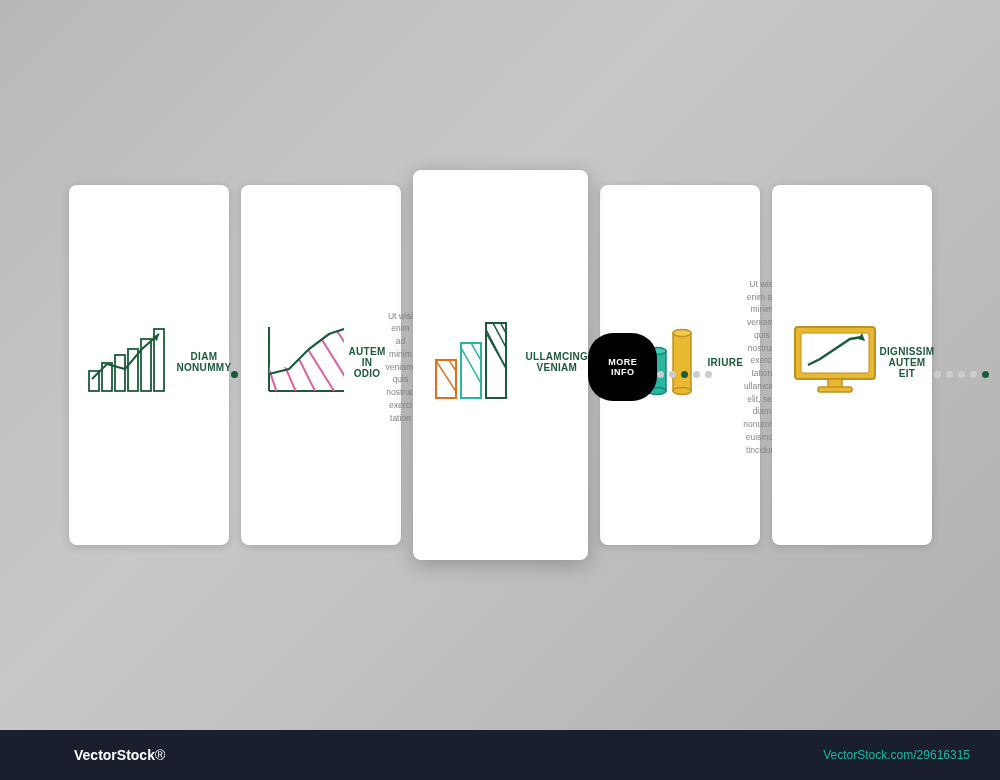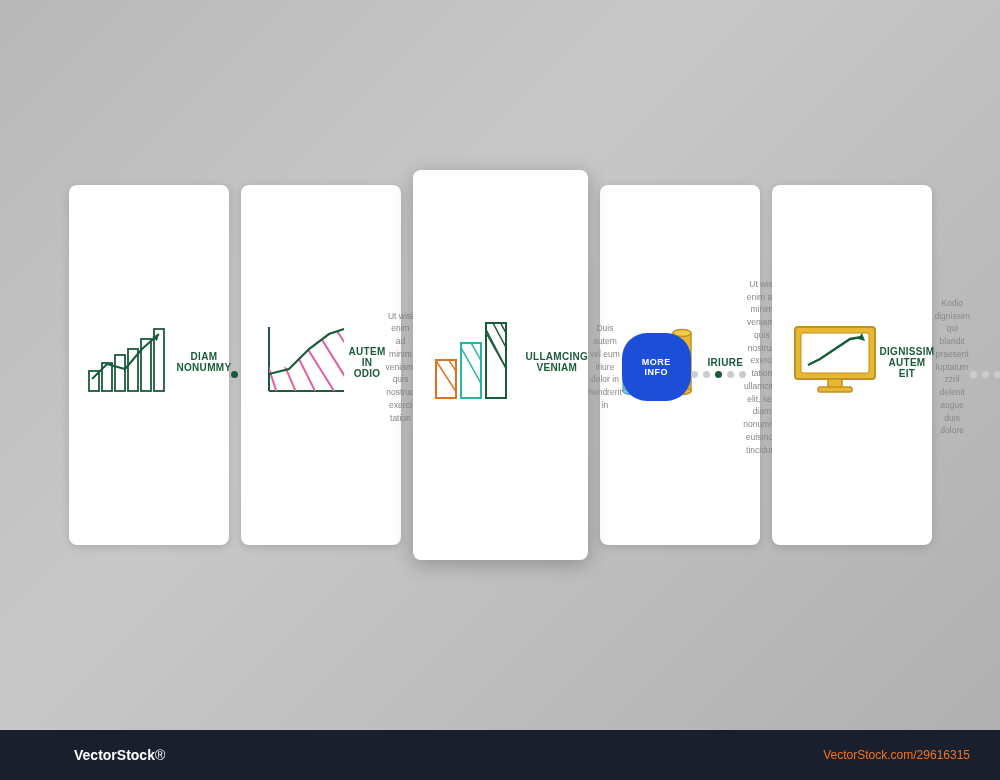--- a/index.html
+++ b/index.html
@@ -68,21 +68,21 @@
 
     .card-text {
       font-size: 8.5px;
       color: #888;
       text-align: center;
       line-height: 1.5;
       flex: 1;
     }
 
     .more-info-btn {
-      background: #1d4ed8;
+      background: #000000;
       color: #fff;
       border: none;
       border-radius: 25px;
       padding: 24px 20px;
       font-size: 9px;
       font-weight: 700;
       letter-spacing: 0.5px;
       cursor: pointer;
       margin: 10px 0;
       width: 120px;
@@ -126,21 +126,21 @@
       font-size: 14px;
       font-weight: 400;
       margin-left: 44px;
     }
 
     .footer-left span.brand {
       font-weight: 700;
     }
 
     .footer-right {
-      color: #f97316;
+      color: #14b8a6;
       font-size: 12px;
     }
   </style>
 </head>
 <body>
 
 <div class="main-area">
   <div class="cards-container">
 
     <div class="card">
@@ -232,21 +232,20 @@
           </clipPath>
           <g clip-path="url(#b3)">
             <line x1="45" y1="0" x2="90" y2="80" stroke="#1a5c3a" stroke-width="1.5"></line>
             <line x1="55" y1="-5" x2="95" y2="70" stroke="#1a5c3a" stroke-width="1.5"></line>
             <line x1="60" y1="-10" x2="100" y2="65" stroke="#1a5c3a" stroke-width="1.5"></line>
             <line x1="50" y1="5" x2="88" y2="78" stroke="#1a5c3a" stroke-width="1.5"></line>
           </g>
         </svg>
       </div>
       <div class="card-title">ULLAMCING VENIAM</div>
-      <div class="card-text">Duis autem vel eum iriure dolor in hendrerit in</div>
       <button class="more-info-btn">MORE INFO</button>
       <div class="dots-row">
         <div class="dot"></div>
         <div class="dot"></div>
         <div class="dot active-dot"></div>
         <div class="dot"></div>
         <div class="dot"></div>
       </div>
     </div>
 
@@ -288,21 +287,20 @@
 
           <polyline points="18,46 30,40 45,30 60,20 72,18" fill="none" stroke="#1a5c3a" stroke-width="2.5"></polyline>
           <polygon points="72,14 68,20 75,22" fill="#1a5c3a"></polygon>
 
           <rect x="38" y="60" width="14" height="10" fill="#e8b830" stroke="#c09020" stroke-width="1.5"></rect>
 
           <rect x="28" y="68" width="34" height="5" rx="2" fill="#e8b830" stroke="#c09020" stroke-width="1.5"></rect>
         </svg>
       </div>
       <div class="card-title">DIGNISSIM AUTEM EIT</div>
-      <div class="card-text">Kodio dignissim qui blandit praesent luptatum zzril delenit augue duis dolore</div>
       <div class="dots-row">
         <div class="dot"></div>
         <div class="dot"></div>
         <div class="dot"></div>
         <div class="dot"></div>
         <div class="dot active-dot"></div>
       </div>
     </div>
 
   </div>

